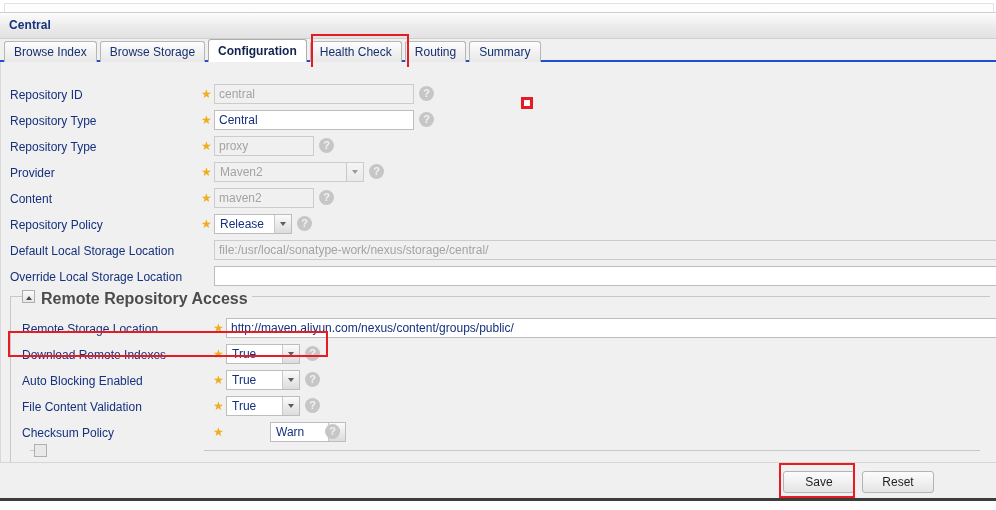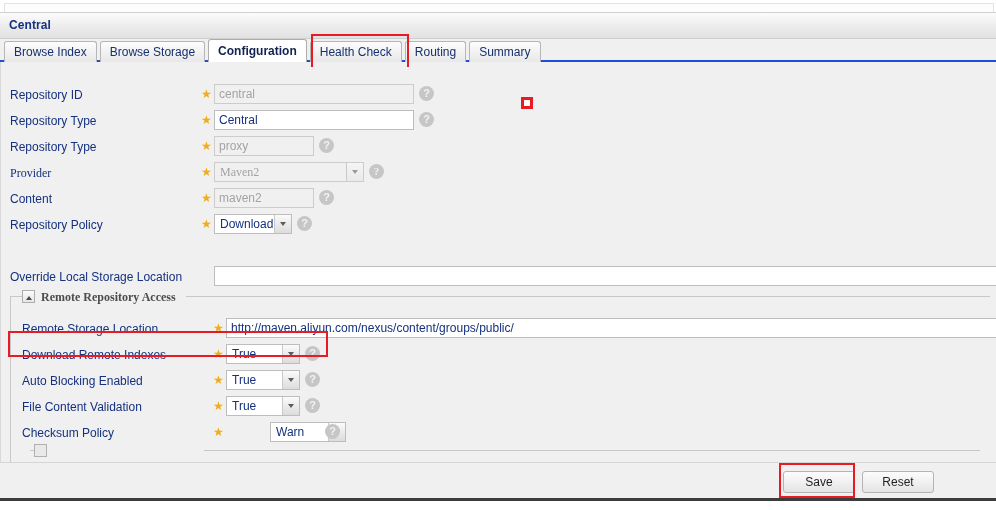--- a/index.html
+++ b/index.html
@@ -281,27 +281,26 @@
     content: "";
     position: absolute;
     left: 3px; top: 5px;
     width: 0; height: 0;
     border-left: 3px solid transparent;
     border-right: 3px solid transparent;
     border-bottom: 4px solid #4a4a4a;
   }
   .fset-title {
     position: absolute;
-    font-size: 12px;
+    font-size: 16px;
     font-weight: bold;
     color: #4c4c4c;
     background: #f0f0f0;
     padding: 0 4px;
     white-space: nowrap;
-    font-family: Liberation Serif, serif;
   }
 
   
   .chk {
     position: absolute;
     width: 13px; height: 13px;
     background: #e9e9e9;
     border: 1px solid #b0b0b0;
     box-sizing: border-box;
     cursor: pointer;
@@ -397,47 +396,51 @@
         <div class="help" style="left:418px;">?</div>
       </div>
 
       <div class="row" style="top:73px;">
         <div class="lbl">Repository Type</div>
         <div class="star">★</div>
         <input class="fld ro w100" type="text" readonly="" value="proxy" style="">
         <div class="help" style="left:318px;">?</div>
       </div>
 
-      <div class="row" style="top:99px;font-family:Liberation Serif, serif;">
+      <div class="row" style="top:99px;">
         <div class="lbl">Provider</div>
         <div class="star">★</div>
         <div class="sel ro" style="left:213px;width:150px;">
           <div class="sel-txt">Maven2</div>
           <div class="sel-btn"></div>
         </div>
         <div class="help" style="left:368px;">?</div>
       </div>
 
       <div class="row" style="top:125px;">
         <div class="lbl">Content</div>
         <div class="star">★</div>
         <input class="fld ro w100" type="text" readonly="" value="maven2" style="">
         <div class="help" style="left:318px;">?</div>
       </div>
 
       <div class="row" style="top:151px;">
         <div class="lbl">Repository Policy</div>
         <div class="star">★</div>
         <div class="sel" style="left:213px;width:78px;">
-          <div class="sel-txt">Download</div>
+          <div class="sel-txt">Release</div>
           <div class="sel-btn"></div>
         </div>
         <div class="help" style="left:296px;">?</div>
       </div>
 
+      <div class="row" style="top:177px;">
+        <div class="lbl">Default Local Storage Location</div>
+        <input class="fld ro w-wide" type="text" readonly="" value="file:/usr/local/sonatype-work/nexus/storage/central/" style="">
+      </div>
 
       <div class="row" style="top:203px;">
         <div class="lbl">Override Local Storage Location</div>
         <input class="fld w-wide" type="text" value="" style="">
       </div>
 
       <div class="fset" style="left:9px;top:234px;width:980px;height:197px;"></div>
       <div class="fset-line" style="left:9px;top:234px;width:12px;"></div>
       <div class="fset-line" style="left:185px;top:234px;width:804px;"></div>
       <div class="fset-toggle" style="left:21px;top:228px;"></div>

